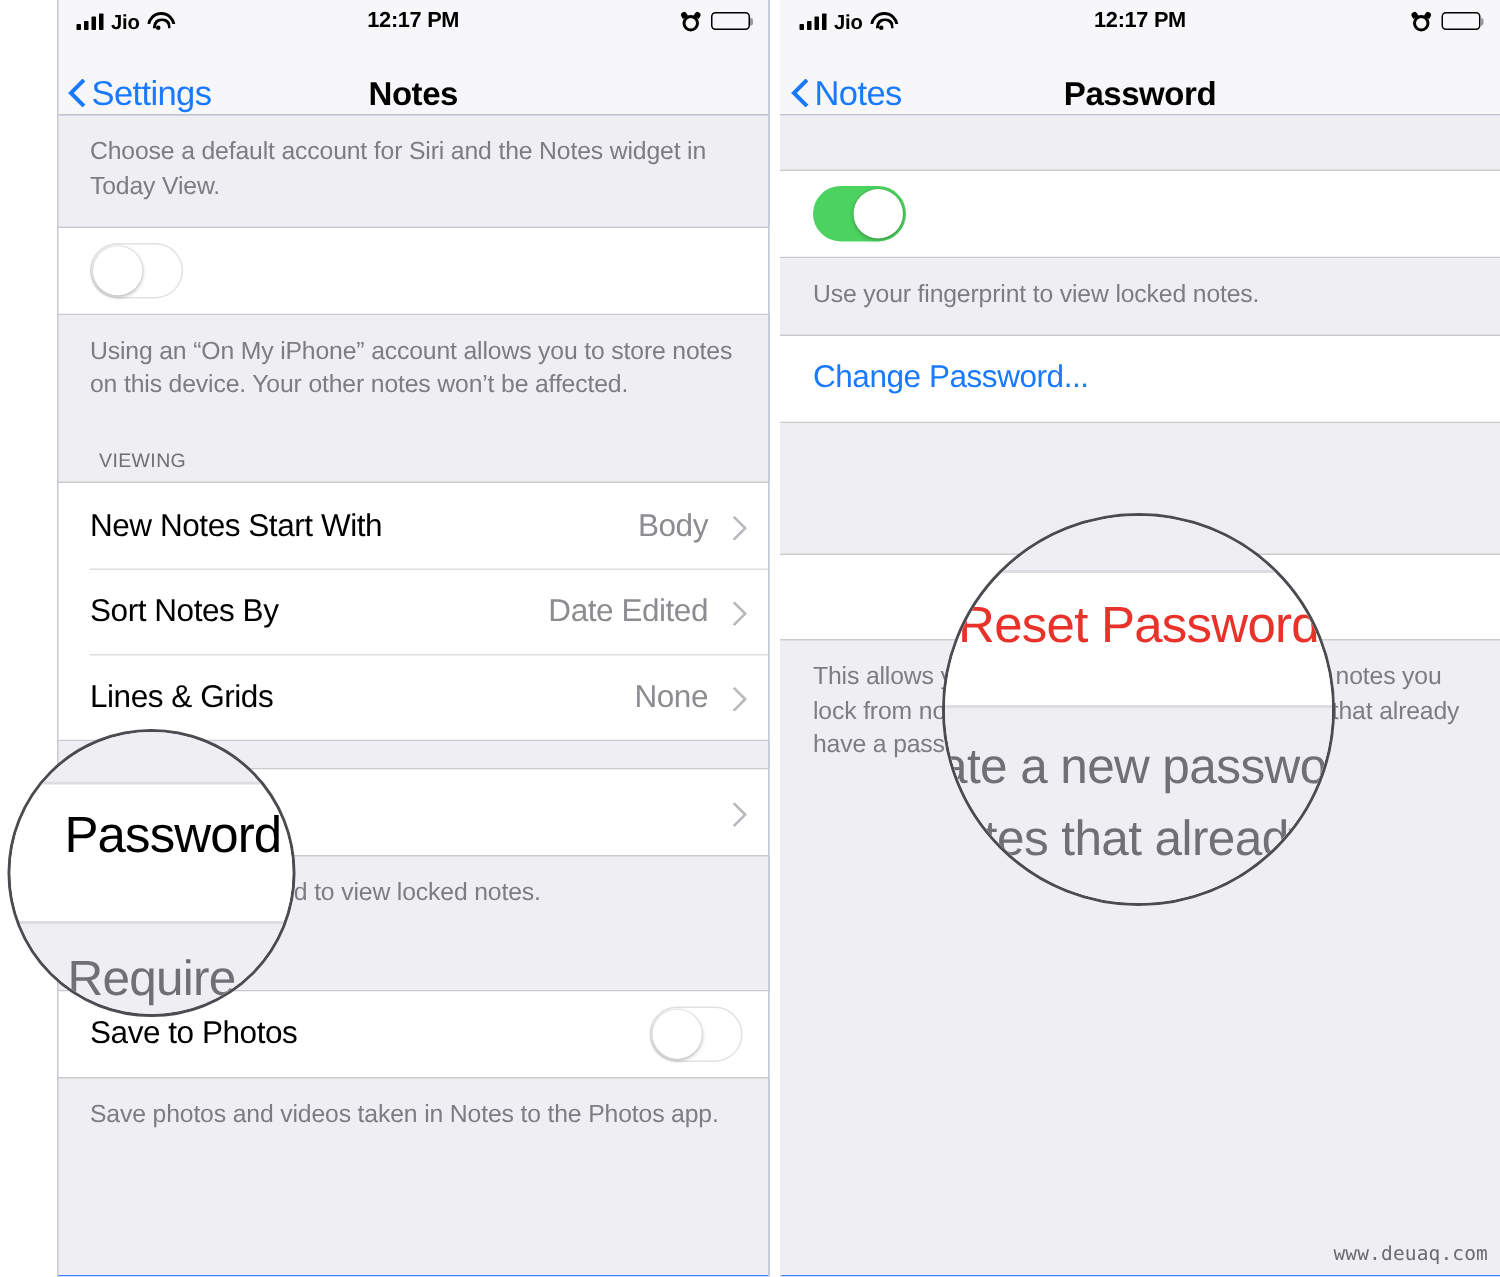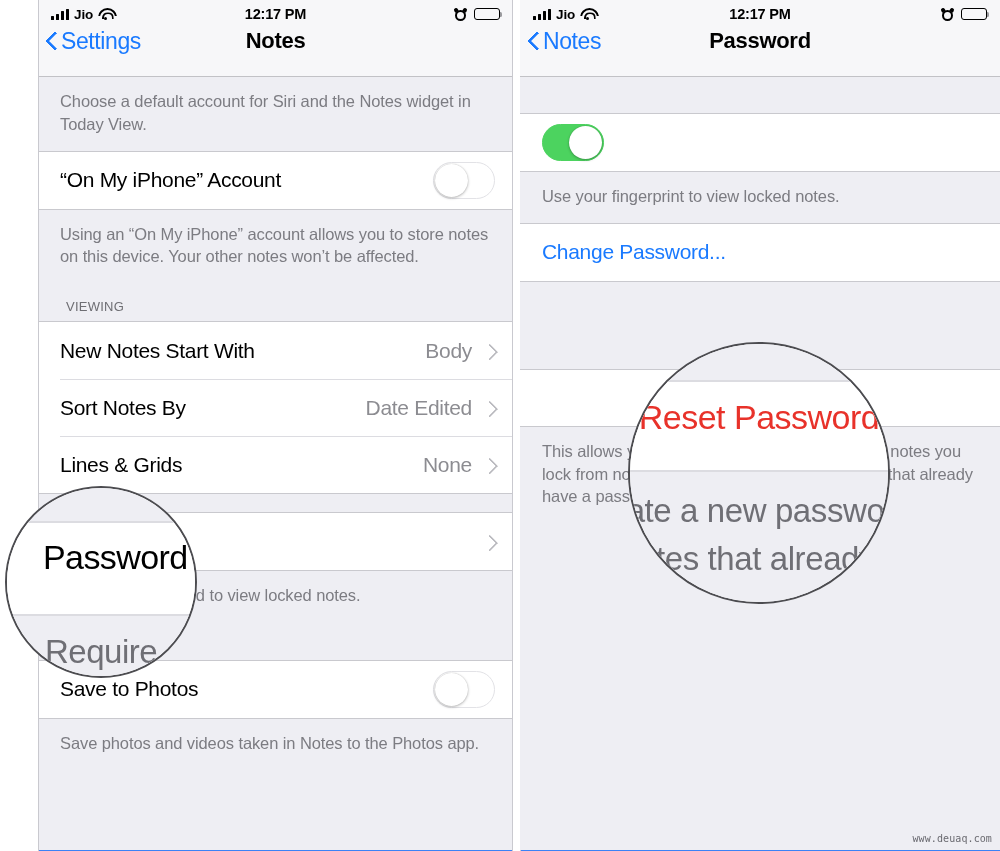--- a/index.html
+++ b/index.html
@@ -135,21 +135,21 @@
     background:#9a9a9e;border-radius:0 1.5px 1.5px 0;
   }
 
   
   .navbar{
     position: relative;
     height: 49px;
     background:#f7f7f9;
     border-bottom: 1px solid #c2c2c6;
     display:flex;
-    align-items:flex-start;
+    align-items:flex-end;
     padding-left: 8px;
     box-sizing: border-box;
   }
   .back{
     display:flex;align-items:center;gap:3px;
     color:#1a7aff;
     font-size:23px;
     letter-spacing:-0.4px;
     cursor:pointer;
   }
@@ -285,21 +285,21 @@
     position:absolute; left:-10px; top:196px;
     font-size:33px; color:#6f6f75; letter-spacing:-0.4px; white-space:nowrap;
   }
 
   
   .watermark{
     position:absolute;
     right: 8px;
     bottom: 7px;
     font-family: "DejaVu Sans Mono", monospace;
-    font-size: 10px;
+    font-size: 13px;
     color:#6a6a70;
     letter-spacing: 0.1px;
     z-index: 12;
   }
 </style>
 </head>
 <body>
 
 <div class="stage">
 
@@ -336,21 +336,20 @@
       </div>
       <div class="nav-title">Notes</div>
     </div>
 
     <div class="content">
 
       <div class="footer">Choose a default account for Siri and the Notes widget in Today View.</div>
 
       <div class="group divider-top divider-bottom">
         <div class="row">
-          <span class="row-label">“On My iPhone” Account</span>
           <span class="toggle">
               <span class="knob"></span>
             </span>
         </div>
       </div>
 
       <div class="footer">Using an “On My iPhone” account allows you to store notes on this device. Your other notes won’t be affected.</div>
 
       <div class="header-label">VIEWING</div>
 

